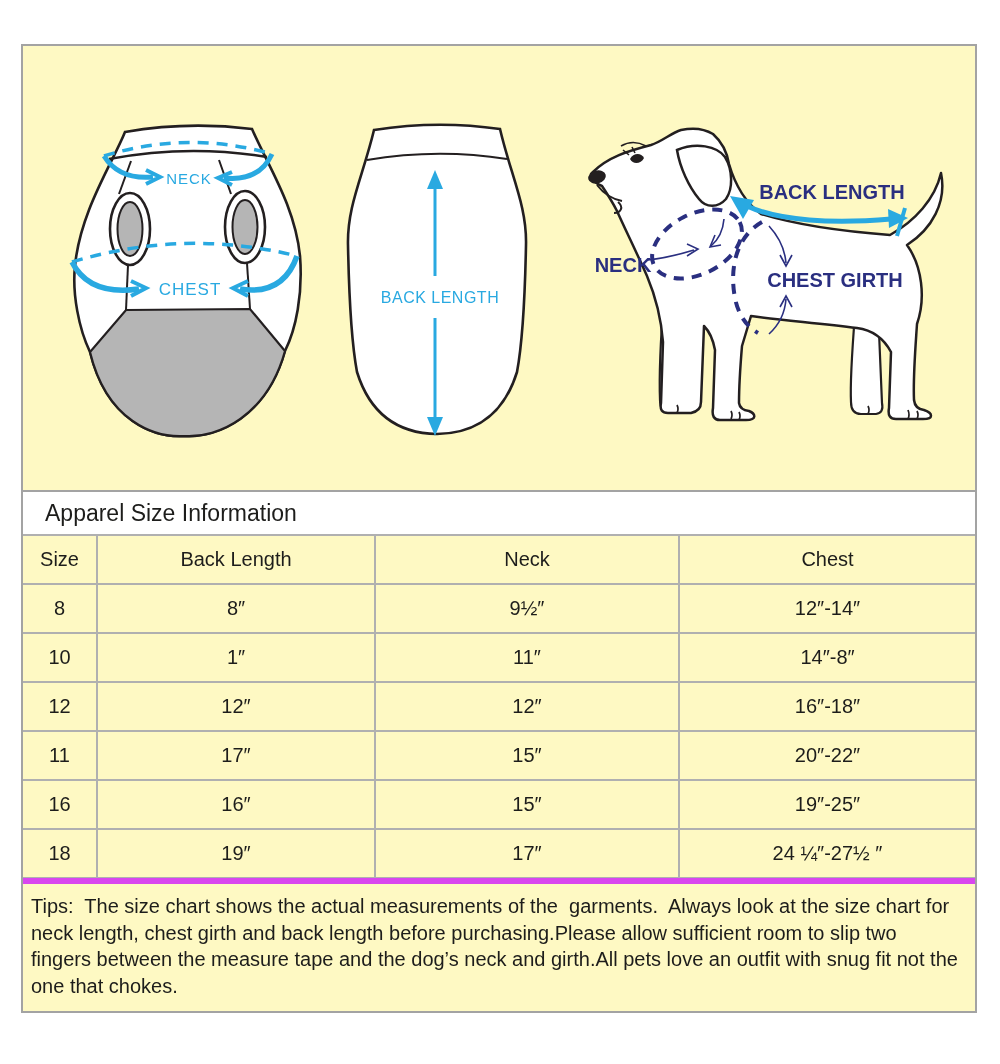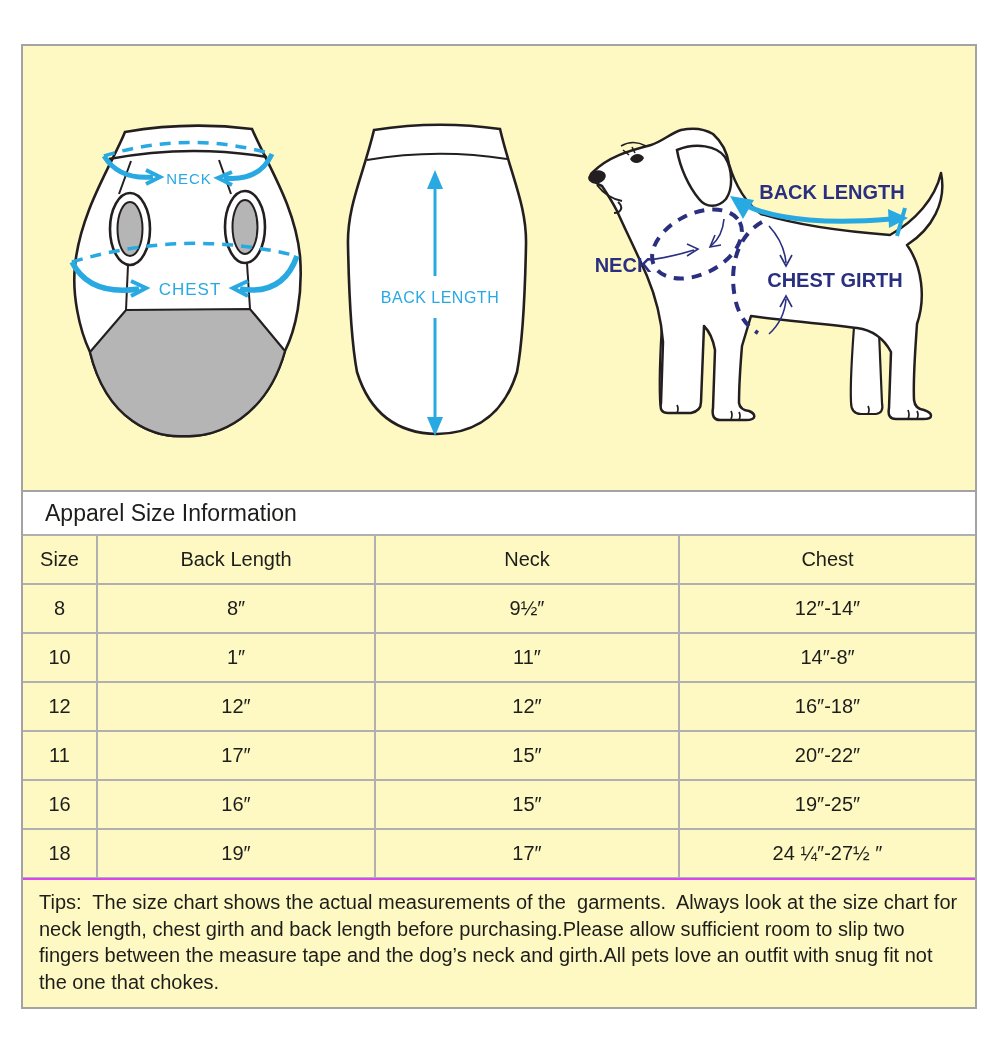--- a/index.html
+++ b/index.html
@@ -23,21 +23,21 @@
   table.size-table col.c1{width:278px;}
   table.size-table col.c2{width:304px;}
   table.size-table th, table.size-table td{
     border:2px solid #b0b0b0;border-bottom-width:1px;border-top-width:2px;
     text-align:center;font-weight:400;font-size:20px;color:#1d1d1b;
     height:39px;padding:4px;
   }
   table.size-table th:first-child, table.size-table td:first-child{border-left:none;}
   table.size-table th:last-child, table.size-table td:last-child{border-right:none;}
   .tips{
-    border-top:2px solid #d946ef;padding:9px 14px 12px 16px;
+    border-top:6px solid #d946ef;padding:9px 14px 12px 8px;
     font-size:20px;line-height:26.5px;color:#1d1d1b;white-space:pre-wrap;
   }
 </style>
 </head>
 <body>
 
 <div class="frame">
 
   <div class="illus">
 

